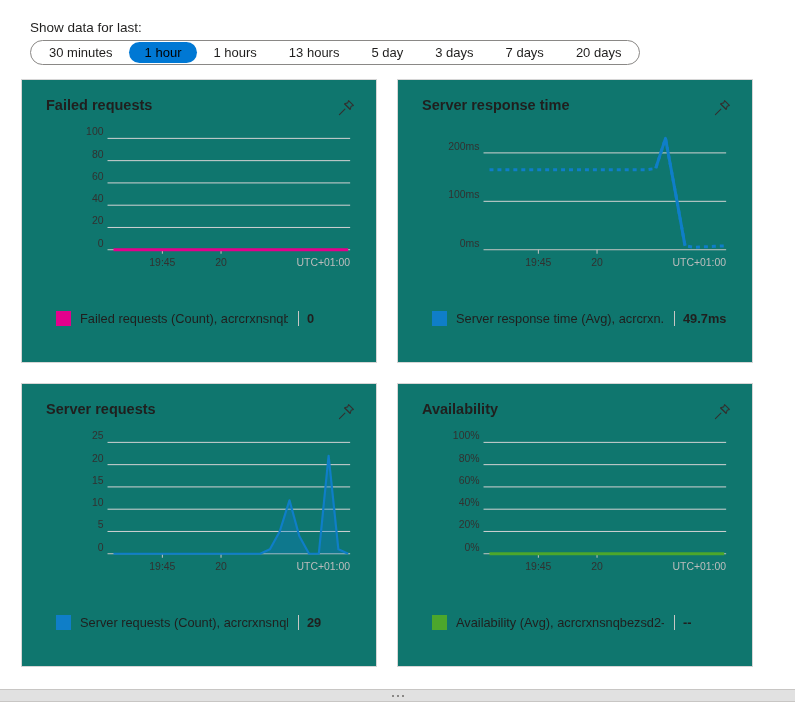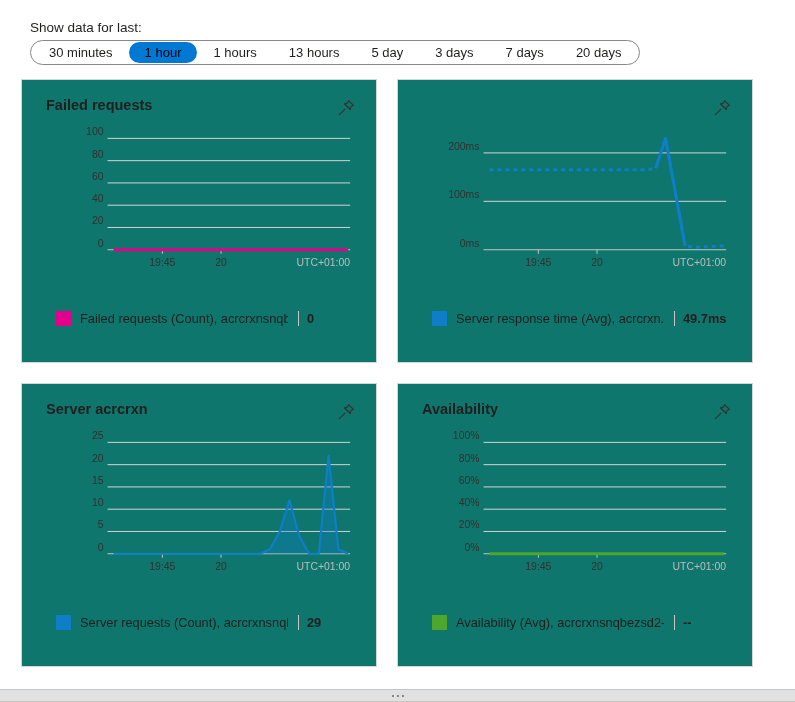--- a/index.html
+++ b/index.html
@@ -164,20 +164,21 @@
           </svg>
         </div>
         <div class="legend">
           <span class="legend-swatch" style="background: rgb(227, 0, 140);"></span>
           <span class="legend-text">Failed requests (Count), acrcrxnsnqb...</span>
           <span class="legend-sep"></span>
           <span class="legend-value">0</span>
         </div>
       </div>
       <div class="card">
+        <div class="card-title">Server response time</div>
         <button class="pin-btn">
           <svg width="20" height="20" viewBox="0 0 20 20" aria-hidden="true">
             <g fill="none" stroke="#323130" stroke-width="1.1" stroke-linejoin="round">
               <path d="M12.6 2.6 L17.4 7.4 L15.1 8.3 L14.2 11.4 L8.6 5.8 L11.7 4.9 Z"></path>
               <path d="M8.6 5.8 L14.2 11.4"></path>
               <path d="M8.9 11.1 L3.4 16.6" stroke-linecap="round"></path>
             </g>
           </svg>
         </button>
         <div class="chart-wrap">
@@ -198,21 +199,21 @@
           </svg>
         </div>
         <div class="legend">
           <span class="legend-swatch" style="background: rgb(15, 126, 200);"></span>
           <span class="legend-text">Server response time (Avg), acrcrxn...</span>
           <span class="legend-sep"></span>
           <span class="legend-value">49.7ms</span>
         </div>
       </div>
       <div class="card">
-        <div class="card-title">Server acrcrxn</div>
+        <div class="card-title">Server requests</div>
         <button class="pin-btn">
           <svg width="20" height="20" viewBox="0 0 20 20" aria-hidden="true">
             <g fill="none" stroke="#323130" stroke-width="1.1" stroke-linejoin="round">
               <path d="M12.6 2.6 L17.4 7.4 L15.1 8.3 L14.2 11.4 L8.6 5.8 L11.7 4.9 Z"></path>
               <path d="M8.6 5.8 L14.2 11.4"></path>
               <path d="M8.9 11.1 L3.4 16.6" stroke-linecap="round"></path>
             </g>
           </svg>
         </button>
         <div class="chart-wrap">

